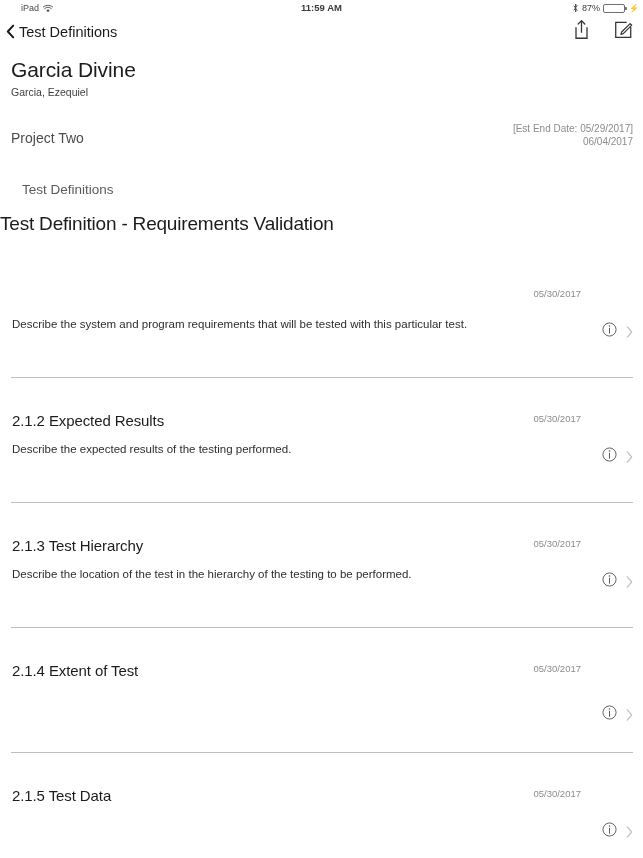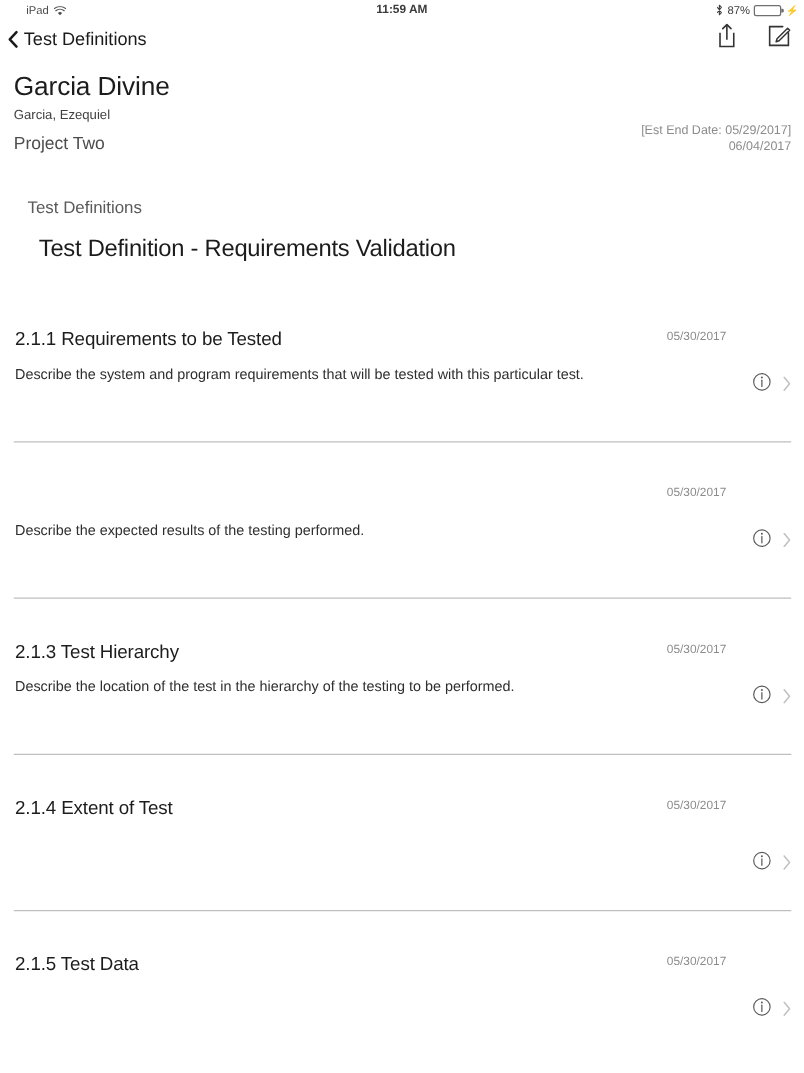--- a/index.html
+++ b/index.html
@@ -129,20 +129,21 @@
   }
   .doc-subtitle {
     font-size: 10.5px;
     color: #3f3f3f;
     margin-top: 4px;
   }
 
   
   .project-row {
     position: relative;
+    margin-top: 24px;
     padding: 0 10px 0 18px;
     min-height: 34px;
   }
   .project-name {
     font-size: 14px;
     color: #4c4c4c;
     position: absolute;
     top: 8px;
     left: 11px;
   }
@@ -158,21 +159,20 @@
 
   .section-name {
     font-size: 13.5px;
     color: #5a5a5a;
     padding-left: 22px;
     margin-top: 26px;
   }
   .section-heading {
     font-size: 19px;
     color: #1c1c1c;
-    padding-left: 31px;
     margin-top: 16px;
     letter-spacing: -0.2px;
   }
 
   
   .list {
     margin-top: 52px;
   }
   .list-item {
     position: relative;
@@ -304,21 +304,20 @@
       <div>06/04/2017</div>
     </div>
   </div>
 
   <div class="section-name">Test Definitions</div>
   <div class="section-heading">Test Definition - Requirements Validation</div>
 
   <div class="list" id="definition-list">
   <div class="list-item" style="min-height: 60px;">
     <div class="item-head">
-      <div class="item-title">2.1.1 Requirements to be Tested</div>
       <div class="item-date">05/30/2017</div>
     </div>
     <div class="item-desc">Describe the system and program requirements that will be tested with this particular test.</div>
     <div class="item-actions">
       <span class="info-icon">
         <svg viewBox="0 0 16 16" width="15" height="15">
           <circle cx="8" cy="8" r="7" stroke="#5a5a5a" stroke-width="1" fill="none"></circle>
           <circle cx="8" cy="4.3" r="0.85" fill="#5a5a5a"></circle>
           <path d="M8 6.6 L8 12" stroke="#5a5a5a" stroke-width="1.05" stroke-linecap="round"></path>
         </svg>
@@ -327,20 +326,21 @@
         <svg viewBox="0 0 8 14" width="7" height="12">
           <path d="M1.5 1 L6.5 7 L1.5 13" stroke="#c2c2c2" stroke-width="1.5" fill="none" stroke-linecap="round" stroke-linejoin="round"></path>
         </svg>
       </span>
     </div>
   </div>
 <div class="divider" style="background: rgb(191, 191, 191); margin-top: 30px;"></div>
       <div class="spacer-row"></div>
   <div class="list-item" style="min-height: 60px;">
     <div class="item-head">
+      <div class="item-title">2.1.2 Expected Results</div>
       <div class="item-date">05/30/2017</div>
     </div>
     <div class="item-desc">Describe the expected results of the testing performed.</div>
     <div class="item-actions">
       <span class="info-icon">
         <svg viewBox="0 0 16 16" width="15" height="15">
           <circle cx="8" cy="8" r="7" stroke="#5a5a5a" stroke-width="1" fill="none"></circle>
           <circle cx="8" cy="4.3" r="0.85" fill="#5a5a5a"></circle>
           <path d="M8 6.6 L8 12" stroke="#5a5a5a" stroke-width="1.05" stroke-linecap="round"></path>
         </svg>

